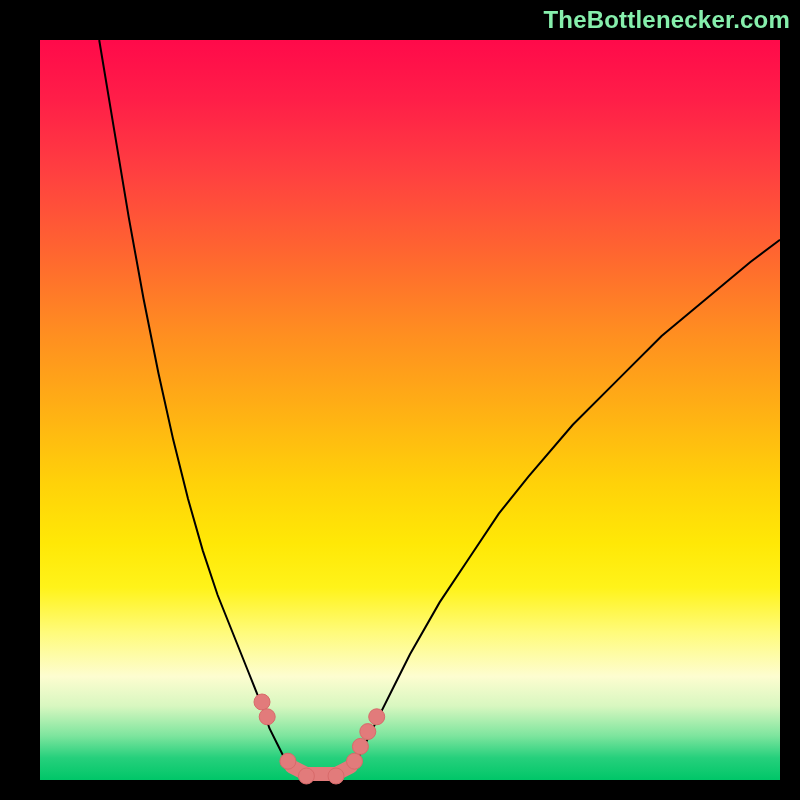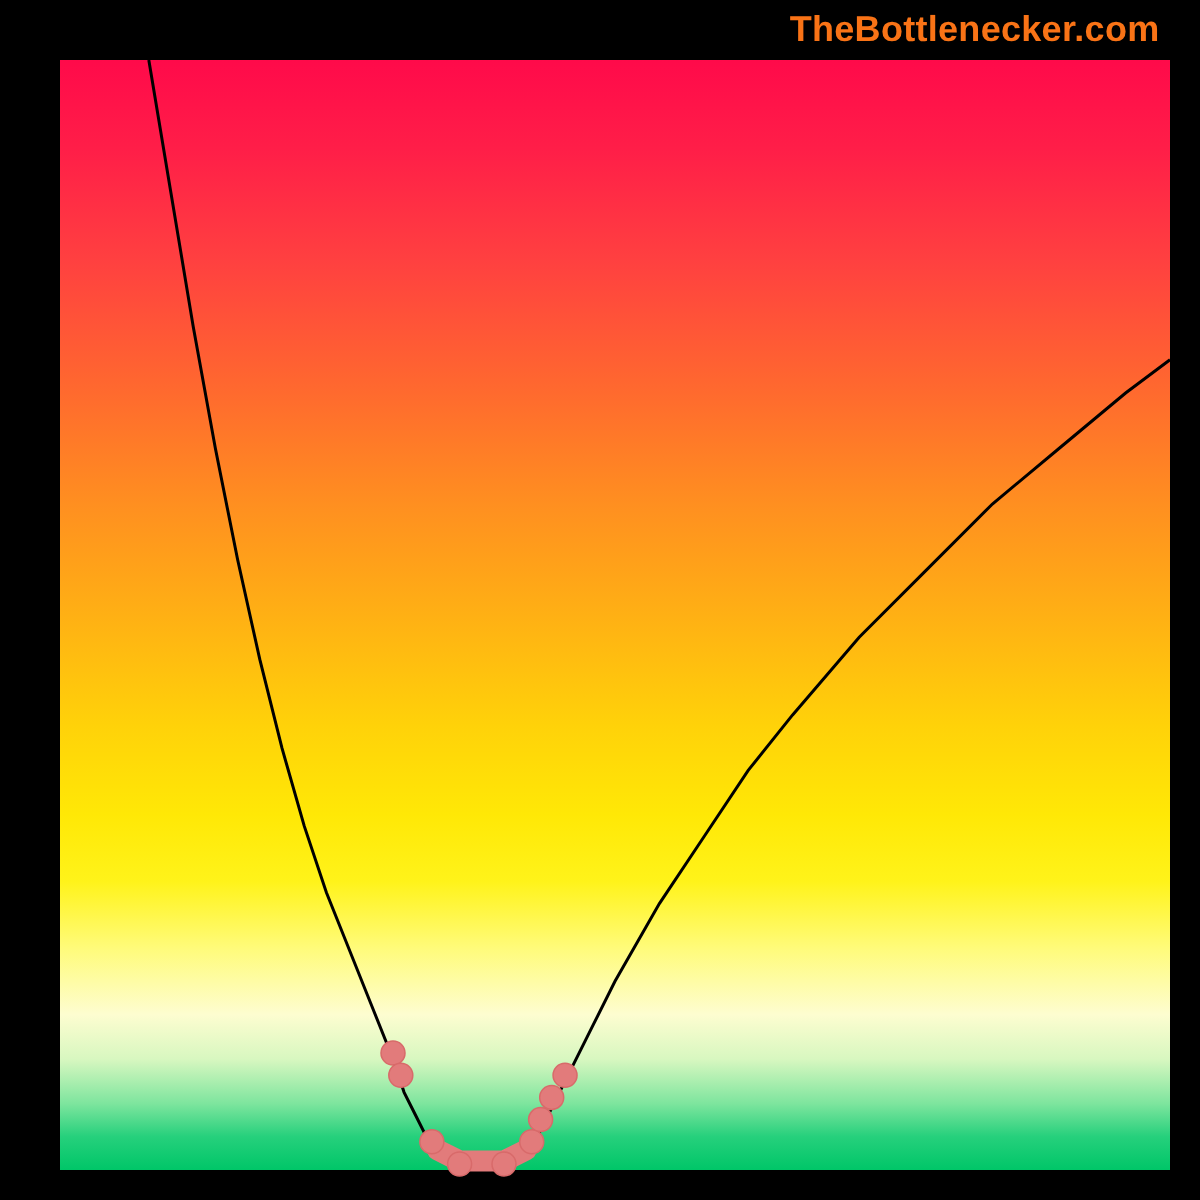--- a/index.html
+++ b/index.html
@@ -39,25 +39,25 @@
       #fdfdd0 86%,
       #d8f7c0 90%,
       #7ee59e 94%,
       #26d07c 97%,
       #00c668 100%
     );
   }
   .watermark {
     position: absolute;
     top: 6px;
-    right: 27px;
+    right: 10px;
     font-family: Arial, Helvetica, sans-serif;
     font-size: 24px;
     font-weight: 600;
-    color: #f97316;
+    color: #86efac;
     letter-spacing: 0.2px;
     user-select: none;
   }
   svg.curves {
     position: absolute;
     left: 40px;
     top: 40px;
     width: 740px;
     height: 740px;
     overflow: visible;

